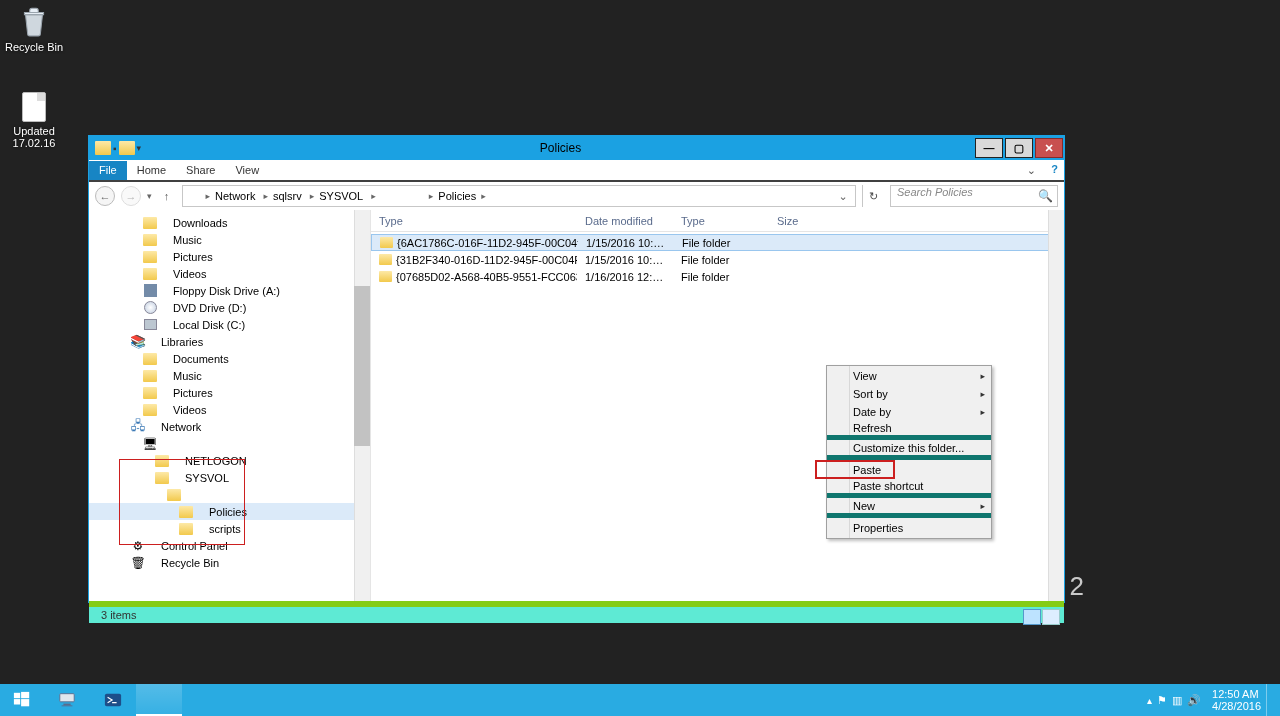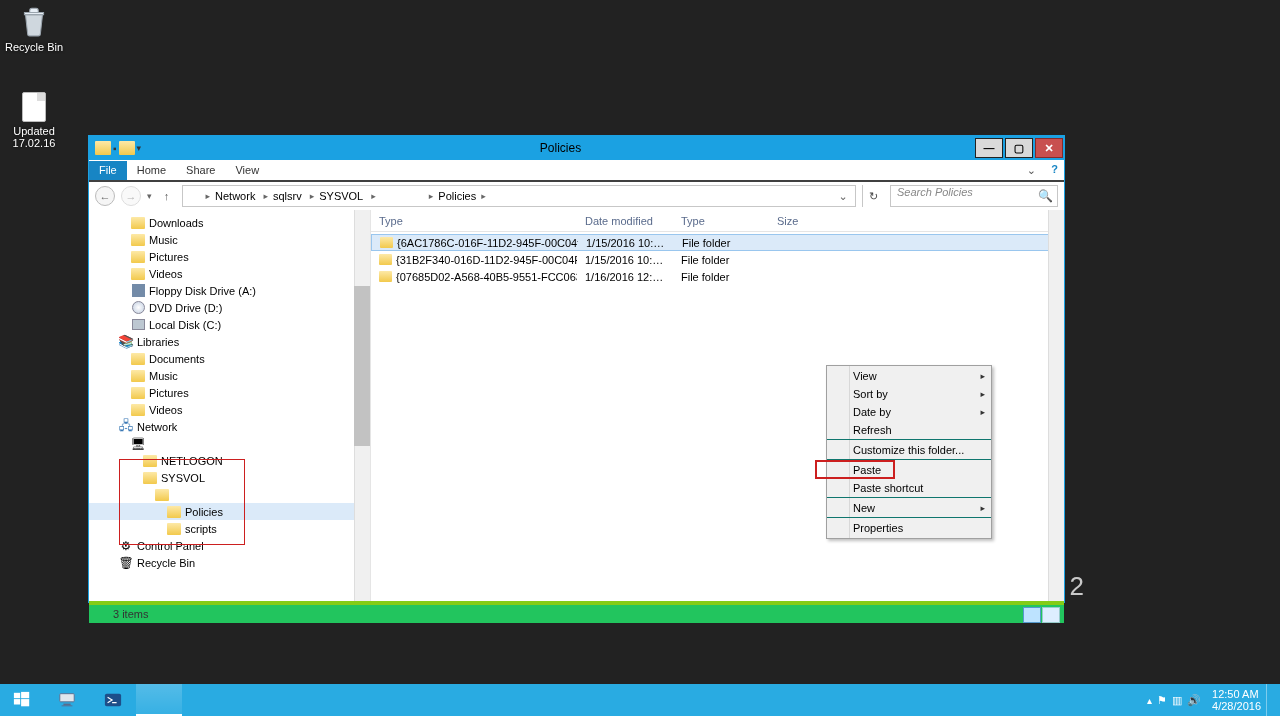--- a/index.html
+++ b/index.html
@@ -41,45 +41,45 @@
   .crumb .arrow { color:#666; font-size:9px; padding:0 2px; }
   .addr-refresh { width:22px; height:22px; border-left:1px solid #c7c7c7; display:flex; align-items:center; justify-content:center; color:#444; }
   .addr-drop { width:16px; text-align:center; color:#666; }
   .search-box { width:168px; height:22px; border:1px solid #c7c7c7; padding:0 22px 0 6px; color:#888; font-style:italic; position:relative; }
   .search-box .mag { position:absolute; right:4px; top:3px; color:#777; font-style:normal; font-size:12px; }
 
   .body-row { display:flex; height:391px; }
   .tree { width:282px; border-right:1px solid #e5e5e5; overflow:hidden; position:relative; padding-top:4px; }
   .tree .scroll-tr { position:absolute; right:0; top:0; width:16px; height:100%; background:#f0f0f0; border-left:1px solid #ddd; }
   .tree .thumb { position:absolute; right:0; top:76px; width:16px; height:160px; background:#c2c2c2; }
-  .tree .node { display:flex; align-items:center; height:17px; padding-left:8px; gap:3px; font-size:11px; color:#000; }
+  .tree .node { display:flex; align-items:center; height:17px; padding-left:8px; gap:15px; font-size:11px; color:#000; }
   .tree .node .ico { width:16px; height:14px; display:inline-flex; align-items:center; justify-content:center; }
   .tree .node.sel { background:#dbeaf9; }
   .tree .indent { display:inline-block; }
   .red-box { position:absolute; border:1.5px solid #cc1f1f; pointer-events:none; }
 
   .folder-ico { width:14px; height:12px; background:linear-gradient(#fde9a7,#f2c94c); border-radius:1px; display:inline-block; }
 
   .content { flex:1; position:relative; }
   .scroll-cn { position:absolute; right:0; top:0; width:16px; height:100%; background:#f0f0f0; border-left:1px solid #ddd; }
   .cols { display:flex; height:22px; border-bottom:1px solid #e5e5e5; align-items:center; color:#5a6b8c; font-size:11px; }
   .col { padding:0 8px; border-right:0px solid #eee; }
   .rows { padding-top:2px; }
   .row { display:flex; align-items:center; height:17px; font-size:11px; color:#000; }
   .row.sel { background:#dbeaf9; border:1px solid #99c6ee; }
   .row .cell { padding:0 8px; overflow:hidden; text-overflow:ellipsis; white-space:nowrap; }
   .row .ico { width:14px; display:inline-flex; justify-content:center; margin-right:4px; }
 
   
   .ctx { position:absolute; left:455px; top:155px; width:166px; background:#f0f0f0; border:1px solid #a0a0a0; box-shadow:2px 2px 3px rgba(0,0,0,0.25); padding:1px 0; }
   .ctx .item { height:18px; display:flex; align-items:center; padding:0 8px 0 26px; font-size:11px; color:#000; position:relative; }
-  .ctx .item.sep-after { border-bottom:1px solid #0f766e; margin-bottom:1px; padding-bottom:1px; height:19px; }
+  .ctx .item.sep-after { border-bottom:5px solid #0f766e; margin-bottom:1px; padding-bottom:1px; height:19px; }
   .ctx .item .sub { position:absolute; right:6px; font-size:9px; color:#333; }
 
-  .statusbar { height:22px; border-top:4px solid #84cc16; display:flex; align-items:center; padding:0 24px; font-size:11px; color:#333; background:#22c55e; position:relative; }
+  .statusbar { height:22px; border-top:6px solid #84cc16; display:flex; align-items:center; padding:0 12px; font-size:11px; color:#333; background:#5eead4; position:relative; }
   .statusbar .views { position:absolute; right:4px; top:2px; display:flex; gap:1px; }
   .statusbar .vbtn { width:18px; height:16px; border:1px solid #9cc; background:#def; }
   .statusbar .vbtn.sel { border-color:#59c; background:#bde3ff; }
 
   .overflow-num { position:absolute; right:-20px; bottom:0px; color:#c9c9c9; font-size:26px; }
 
   
   .taskbar { position:absolute; left:0; bottom:0; width:100%; height:32px; background:#29abe2; display:flex; align-items:center; }
   .taskbar .start { width:44px; height:32px; display:flex; align-items:center; justify-content:center; background:#29abe2; }
   .taskbar .tb-btn { width:46px; height:32px; display:flex; align-items:center; justify-content:center; }

